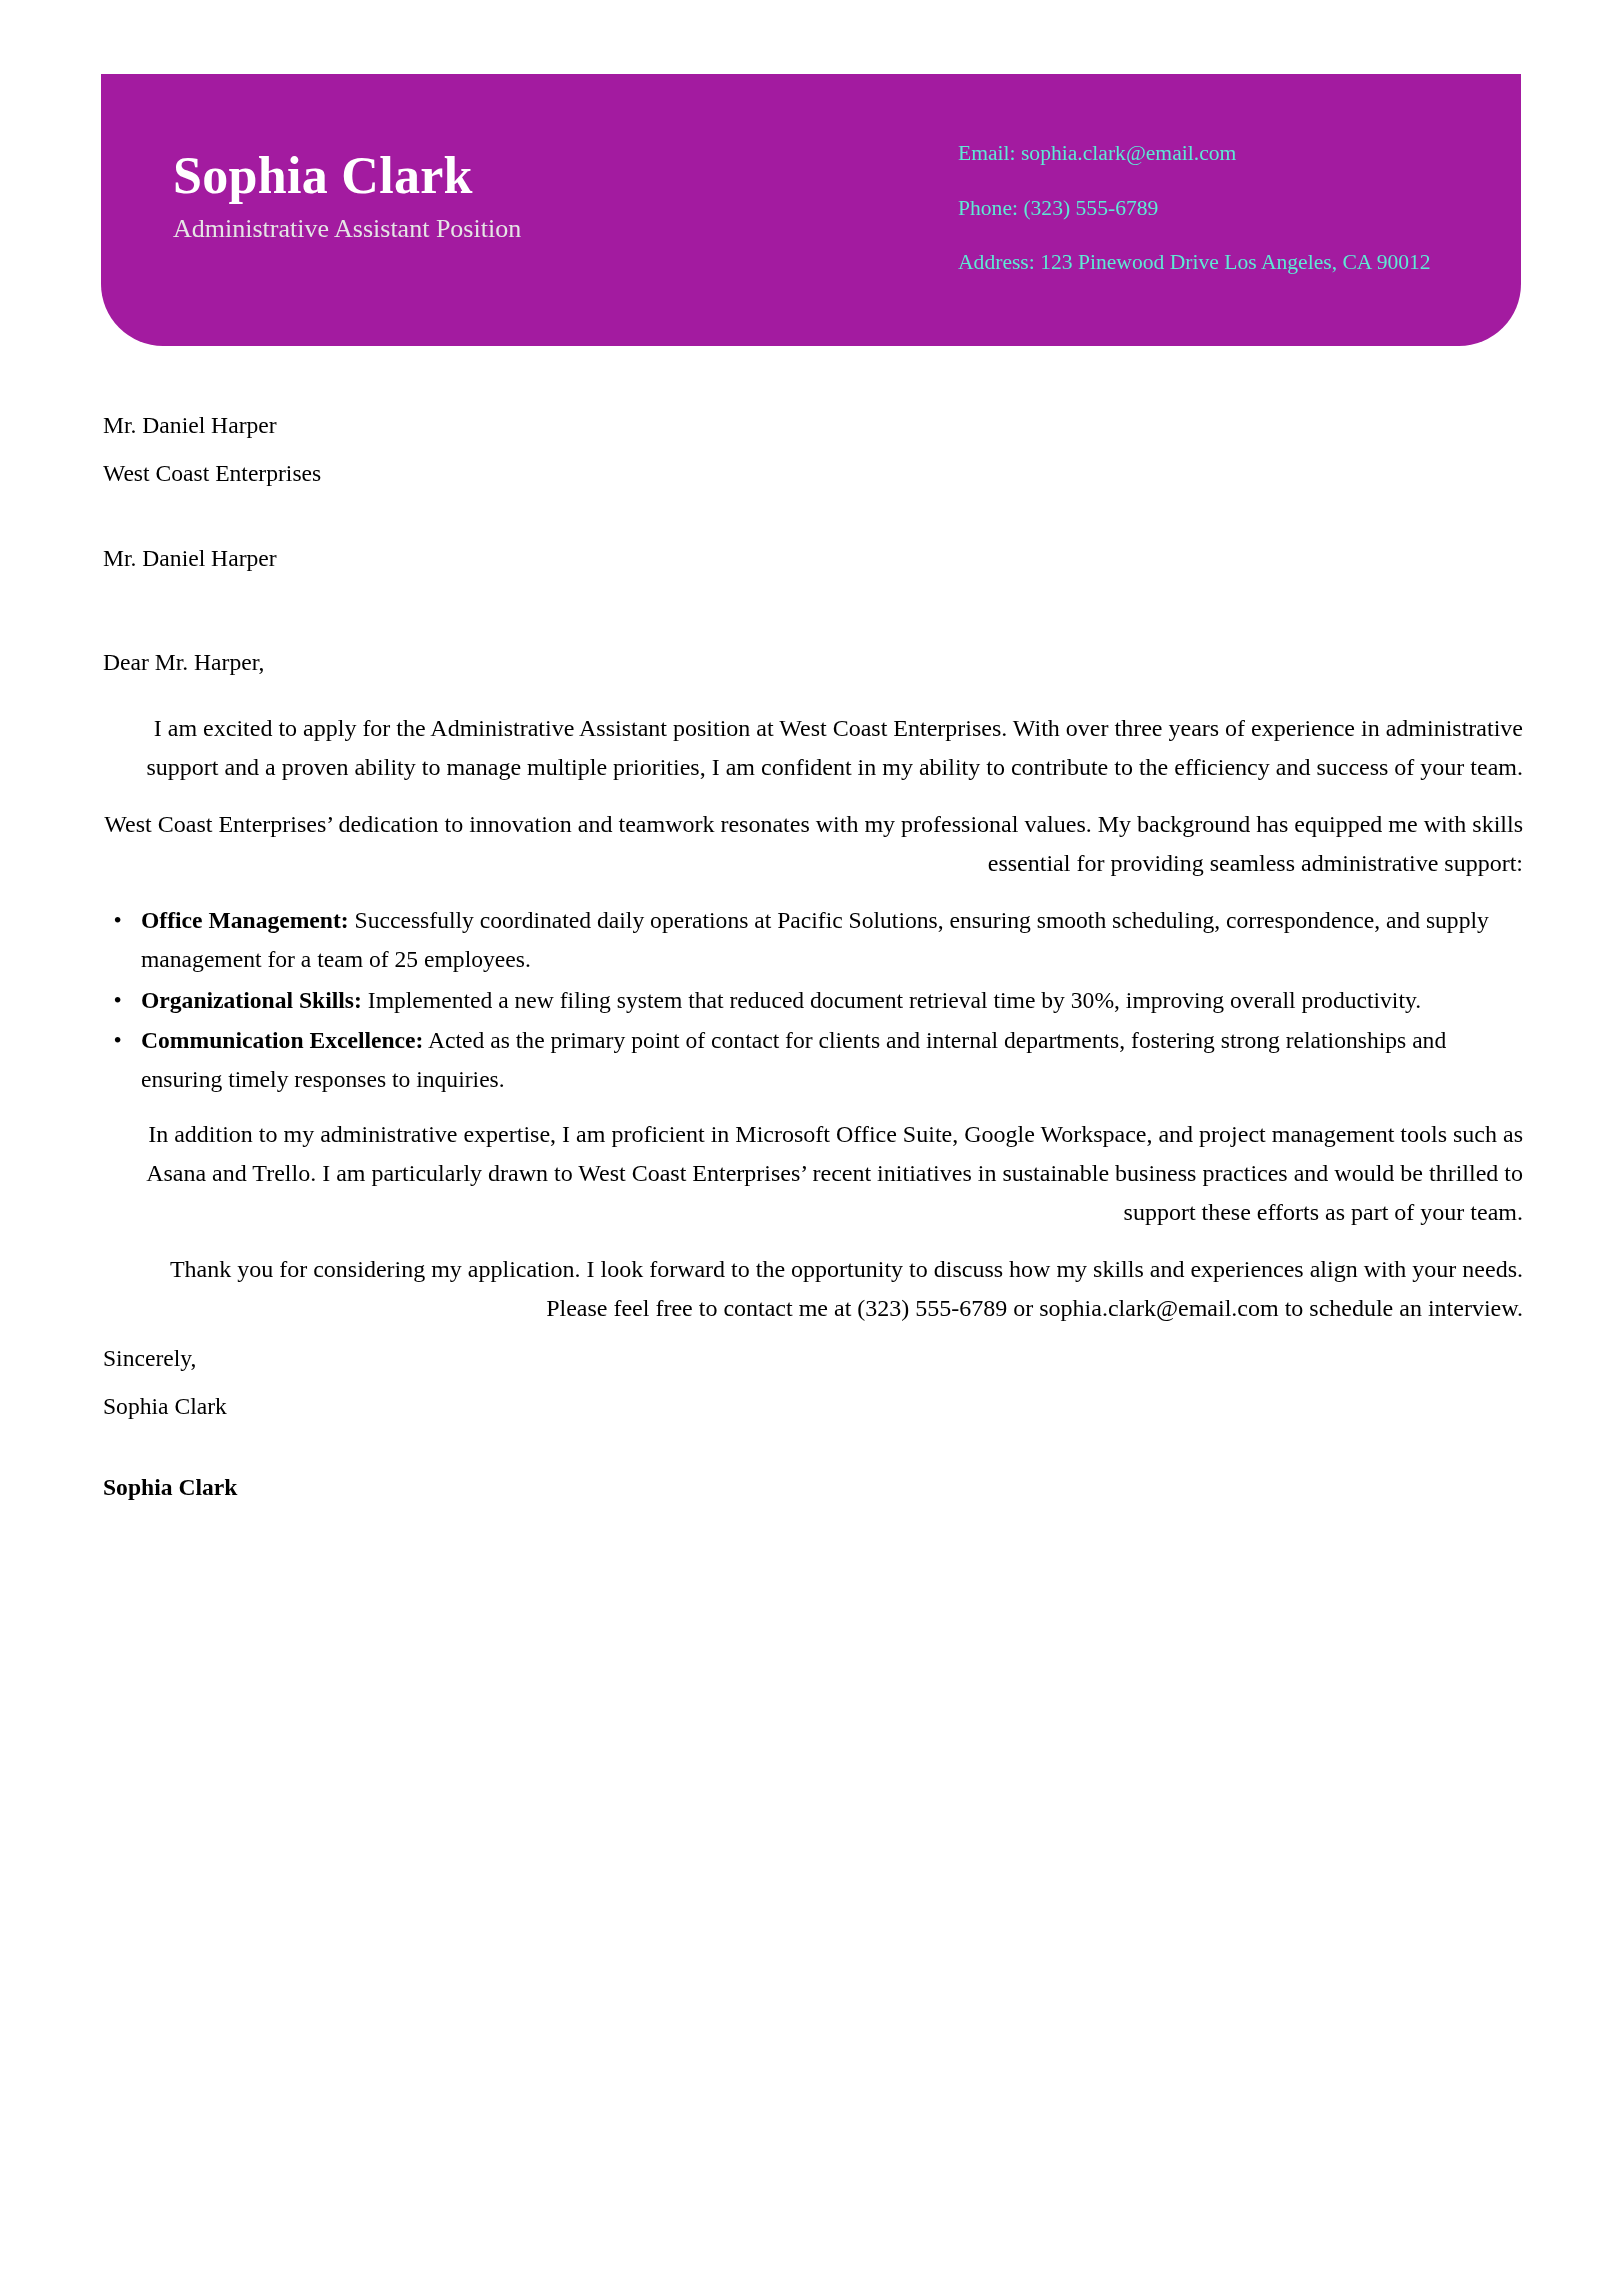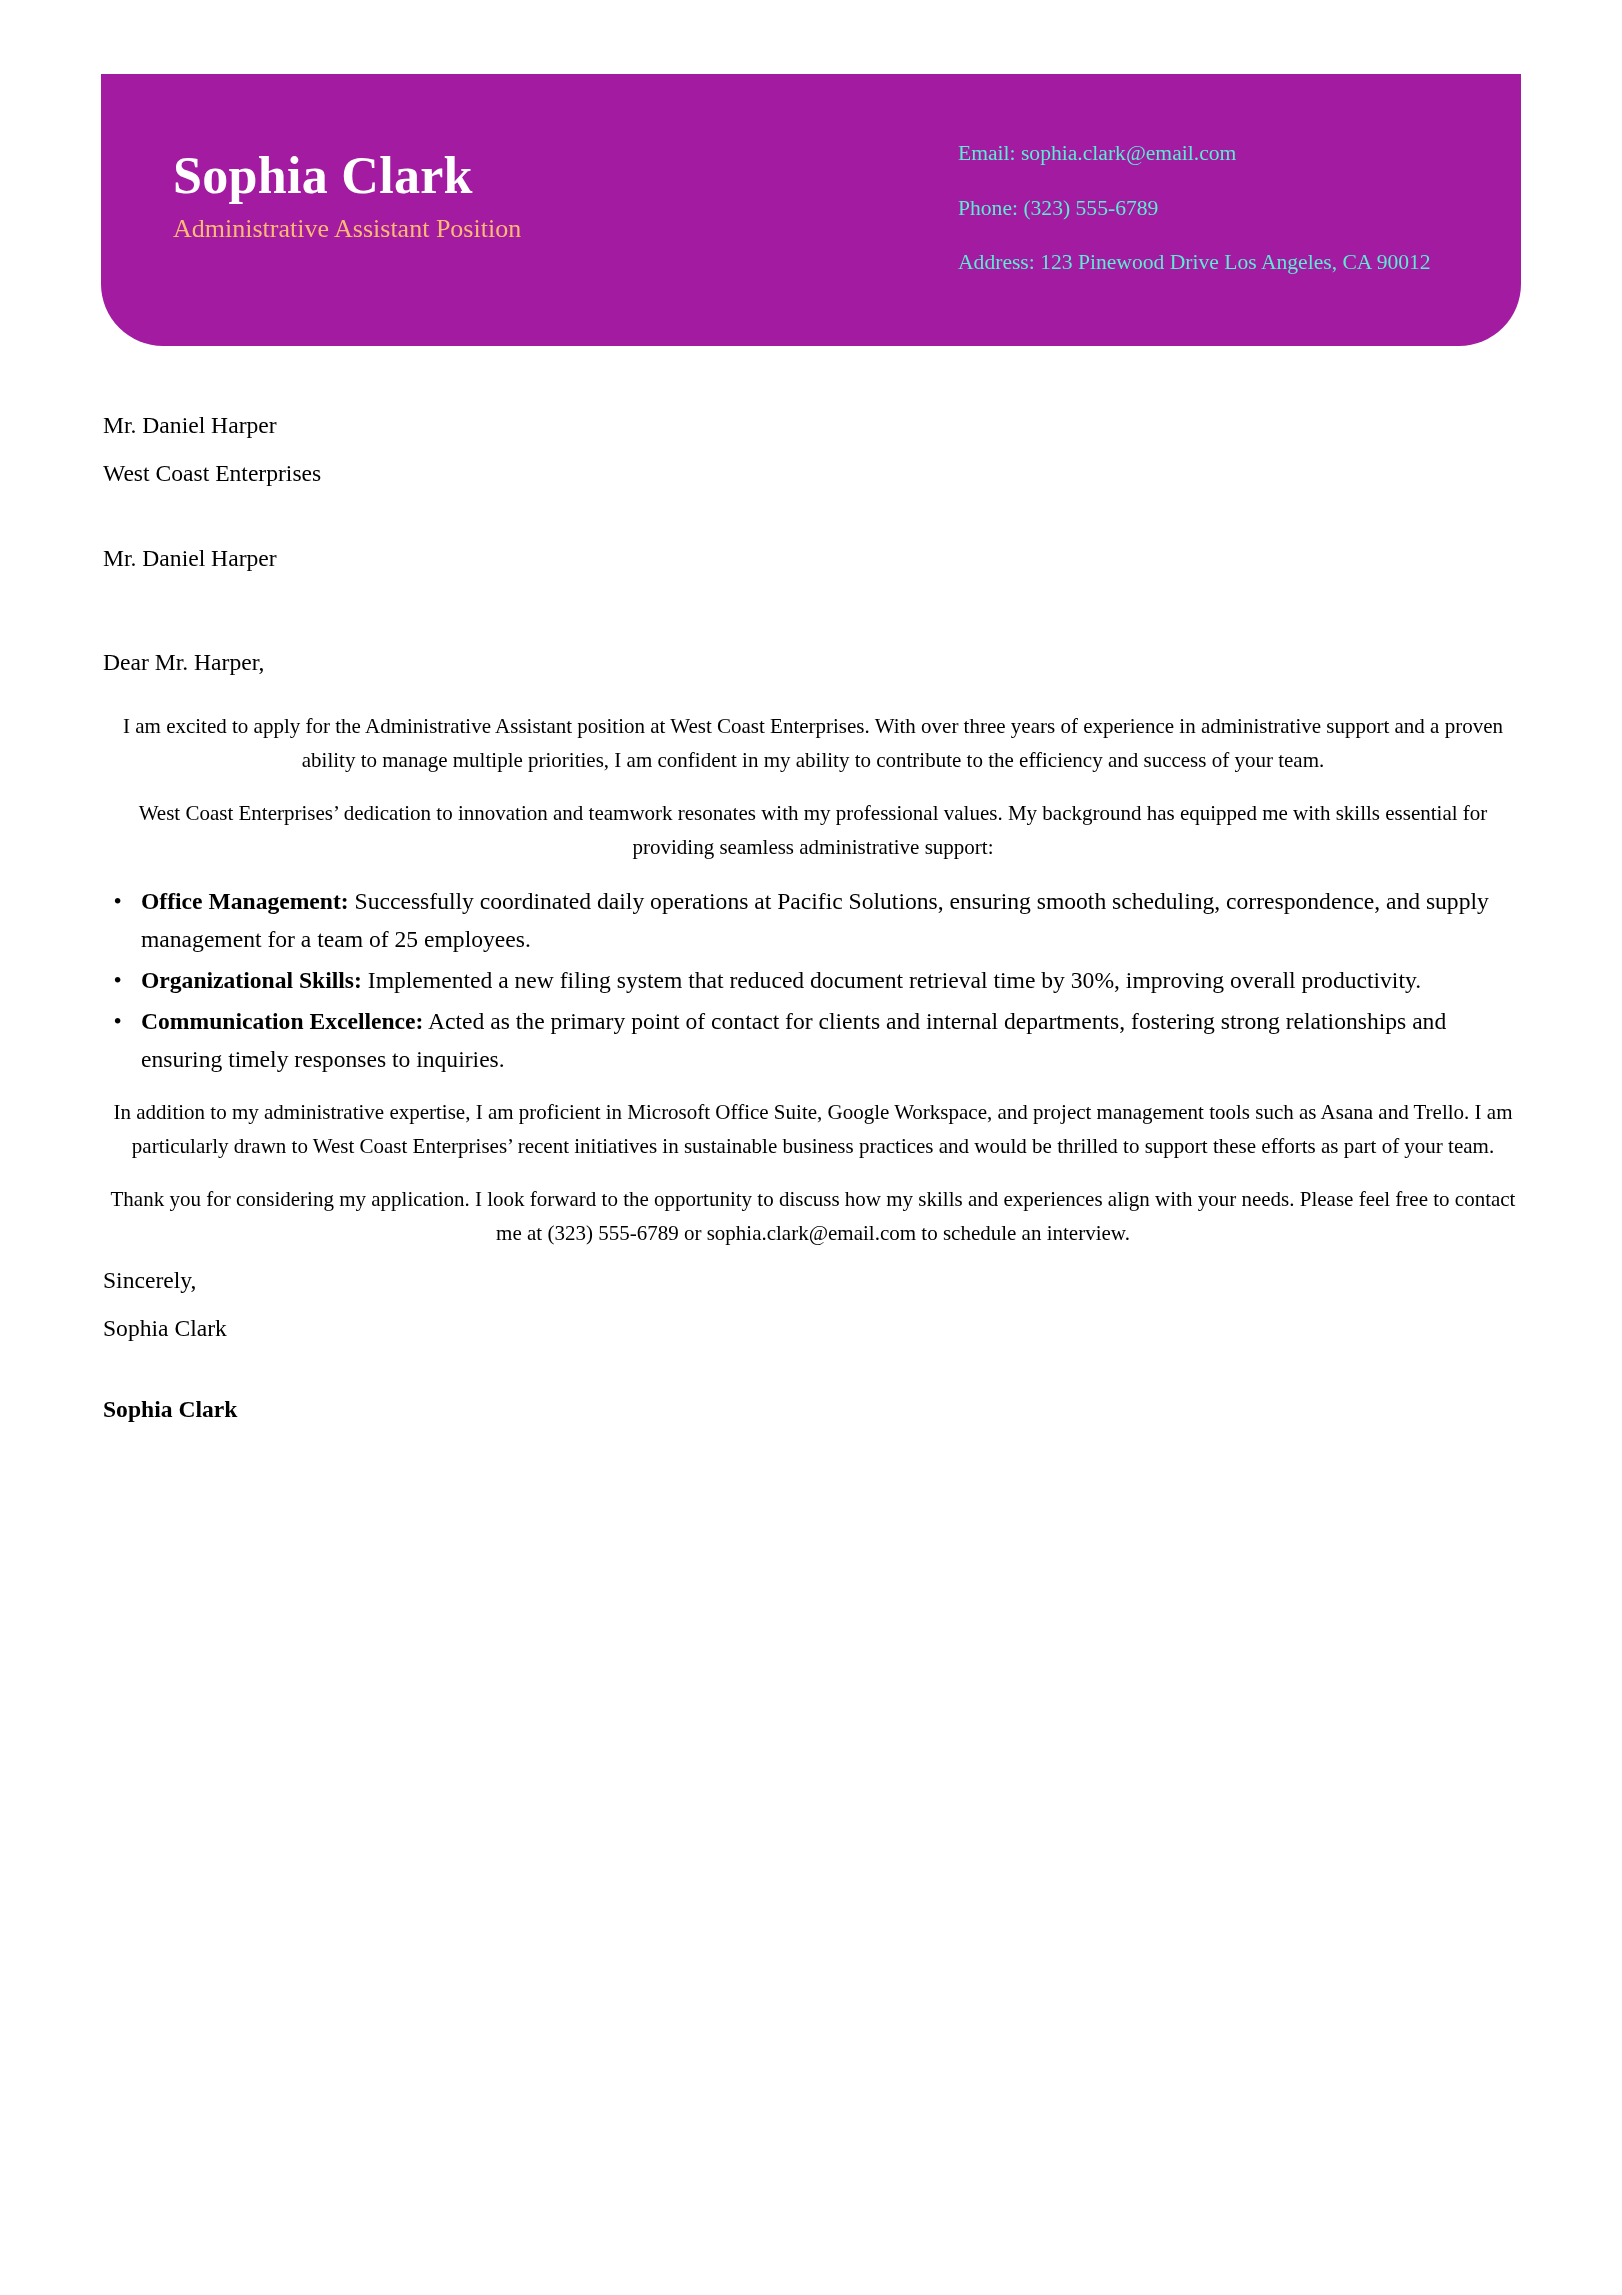--- a/index.html
+++ b/index.html
@@ -49,21 +49,21 @@
     color: #ffffff;
     font-size: 52px;
     font-weight: bold;
     line-height: 1.05;
     letter-spacing: 0.3px;
     margin: 0 0 11.8px 0;
     white-space: nowrap;
   }
 
   .applicant-subtitle {
-    color: #fdba74;
+    color: #e5e5e5;
     font-size: 26px;
     font-weight: normal;
     line-height: 1.1;
     margin: 0;
     white-space: nowrap;
   }
 
   .header-right {
     flex: 1;
     padding-top: 69px;
@@ -106,24 +106,24 @@
   }
   .subject-label { font-weight: bold; }
 
   .salutation {
     font-size: 23.6px;
     line-height: 1.0;
     margin: 0 0 35px 0;
   }
 
   .para {
-    font-size: 21px;
+    font-size: 24px;
     line-height: 1.62;
     margin: 0 0 18.3px 0;
-    text-align: center;
+    text-align: right;
   }
 
   .bullets {
     margin: 3.9px 0 17px 0;
     padding: 0;
     list-style: none;
   }
 
   .bullet-item {
     font-size: 23.6px;

